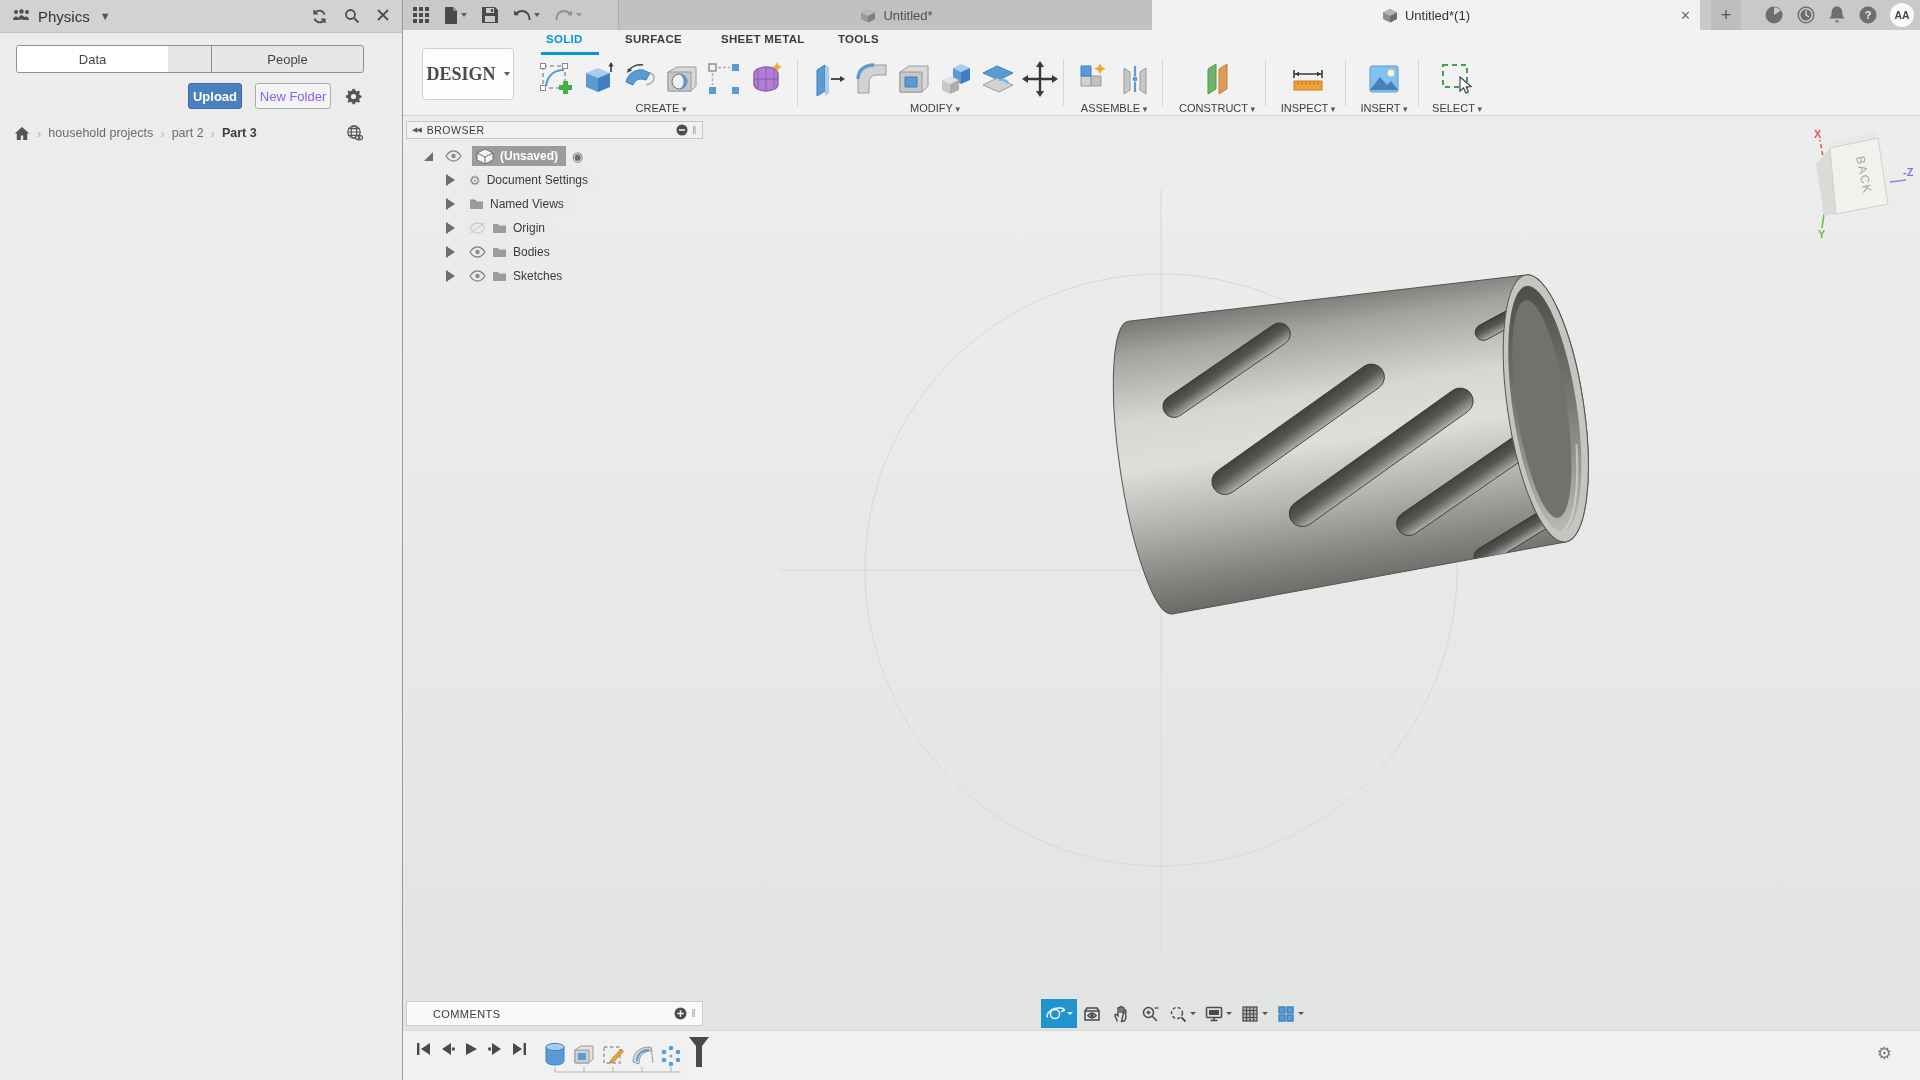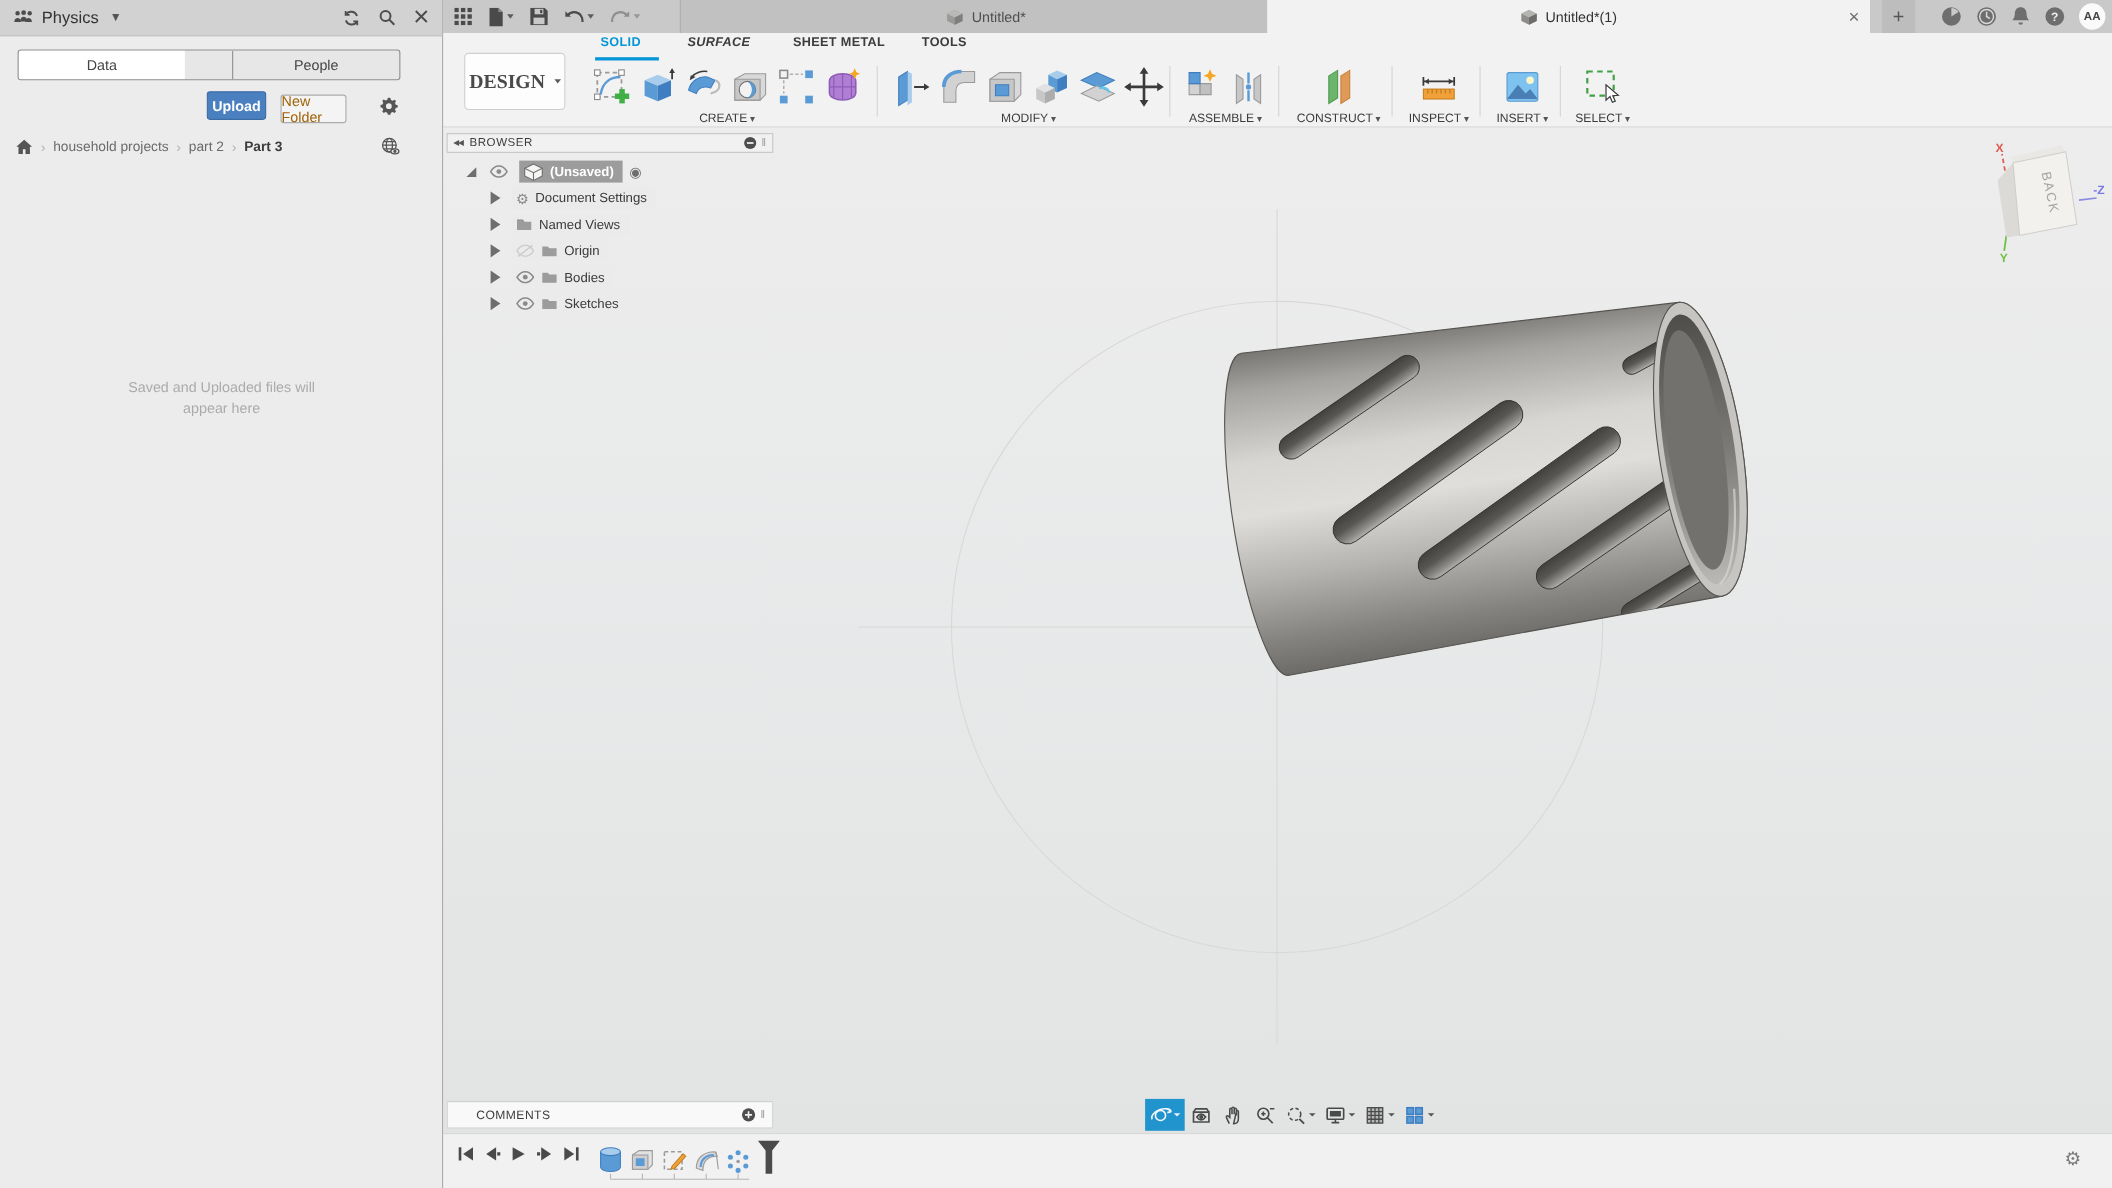--- a/index.html
+++ b/index.html
@@ -15,21 +15,21 @@
   .dp-header{height:32px;background:#d2d2d2;display:flex;align-items:center;padding:0 12px;gap:8px;border-bottom:1px solid #c2c2c2;}
   .dp-title{font-size:15px;color:#333;}
   .dp-chev{font-size:11px;color:#555;margin-left:2px;}
   .dp-hicons{margin-left:auto;display:flex;gap:16px;color:#4d4d4d;}
   .dp-tabs{position:absolute;left:16px;top:45px;width:346px;height:26px;display:flex;border:1px solid #8f8f8f;border-radius:3px;overflow:hidden;background:#e7e7e7;gap:43px;}
   .dp-tab{flex:1;display:flex;align-items:center;justify-content:center;font-size:13px;color:#444;cursor:default;}
   .dp-tab.active{background:#fff;}
   .dp-tab+.dp-tab{border-left:1px solid #8f8f8f;}
   .btn{display:inline-flex;align-items:center;justify-content:center;font-size:13px;border-radius:3px;box-sizing:border-box;height:26px;}
   .btn-upload{background:#4a80c0;border:1px solid #3c6ca6;color:#fff;font-weight:bold;width:54px;}
-  .btn-newfolder{background:#f4f4f4;border:1px solid #ababab;color:#a16207;width:60px;}
+  .btn-newfolder{background:#f4f4f4;border:1px solid #ababab;color:#8b5cf6;width:76px;}
   .crumbs{position:absolute;left:14px;top:122px;width:375px;height:22px;display:flex;align-items:center;font-size:12.5px;color:#6b6b6b;gap:4px;}
   .crumb-sep{color:#b5b5b5;font-size:13px;padding:0 3px;}
   .crumb-last{font-weight:bold;color:#3d3d3d;}
   .dp-empty{position:absolute;left:0;top:342px;width:403px;text-align:center;font-size:13px;color:#ababab;line-height:19px;}
 
   
   .app-bar{left:403px;top:0;width:1517px;height:30px;background:#c9c9c9;}
   .qat{position:absolute;left:10px;top:0;height:30px;display:flex;align-items:center;gap:15px;color:#4d4d4d;}
   .mini-arrow{width:0;height:0;border-left:3.5px solid transparent;border-right:3.5px solid transparent;border-top:4px solid #5c5c5c;display:inline-block;margin-left:3px;}
   .doc-tab{position:absolute;top:0;height:30px;display:flex;align-items:center;justify-content:center;gap:7px;font-size:13px;color:#4f4f4f;box-sizing:border-box;}
@@ -146,24 +146,20 @@
     <span class="crumb-last">Part 3</span>
   </div>
   <svg class="abs" style="left:346px;top:124px;" width="18" height="18" viewBox="0 0 18 18" fill="none" stroke="#555" stroke-width="1.2">
     <circle cx="8" cy="8" r="6.2"></circle>
       <ellipse cx="8" cy="8" rx="2.8" ry="6.2"></ellipse>
       <path d="M1.8 8h12.4M2.6 4.7h10.8M2.6 11.3h10.8"></path>
     <ellipse cx="13" cy="13.6" rx="3.6" ry="2.3" fill="#ececec" stroke="#555"></ellipse>
       <circle cx="13" cy="13.6" r="0.9" fill="#555"></circle>
   </svg>
 
-  <div class="dp-empty">
-    <div>Saved and Uploaded files will</div>
-    <div>appear here</div>
-  </div>
 </div>
 
 <div class="abs app-bar">
   <div class="qat">
     <svg class="i" width="16" height="16" viewBox="0 0 16 16" fill="#4a4a4a">
       <rect x="0" y="0" width="4" height="4"></rect>
         <rect x="6" y="0" width="4" height="4"></rect>
         <rect x="12" y="0" width="4" height="4"></rect>
       <rect x="0" y="6" width="4" height="4"></rect>
         <rect x="6" y="6" width="4" height="4"></rect>
@@ -246,21 +242,21 @@
 </div>
 
 <div class="abs ribbon">
   <div class="design-btn">
     <span>DESIGN</span>
       <span class="mini-arrow"></span>
   </div>
 
   <span class="rtab active" style="left:143px;">SOLID</span>
   <div class="rtab-underline" style="left:138px;width:58px;"></div>
-  <span class="rtab" style="left:222px;font-style:italic;">SURFACE</span>
+  <span class="rtab" style="left:222px;">SURFACE</span>
   <span class="rtab" style="left:318px;">SHEET METAL</span>
   <span class="rtab" style="left:435px;">TOOLS</span>
 
   <div class="rgroup" style="left:130px;width:256px;">
     <div class="icons">
       <svg class="i" width="38" height="38" viewBox="0 0 38 38">
         <rect x="6" y="6" width="22" height="22" fill="none" stroke="#9a9a9a" stroke-width="1.6" stroke-dasharray="4 3"></rect>
         <rect x="3.5" y="3.5" width="5" height="5" fill="#fff" stroke="#8a8a8a"></rect>
           <rect x="25.5" y="3.5" width="5" height="5" fill="#fff" stroke="#8a8a8a"></rect>
           <rect x="3.5" y="25.5" width="5" height="5" fill="#fff" stroke="#8a8a8a"></rect>

